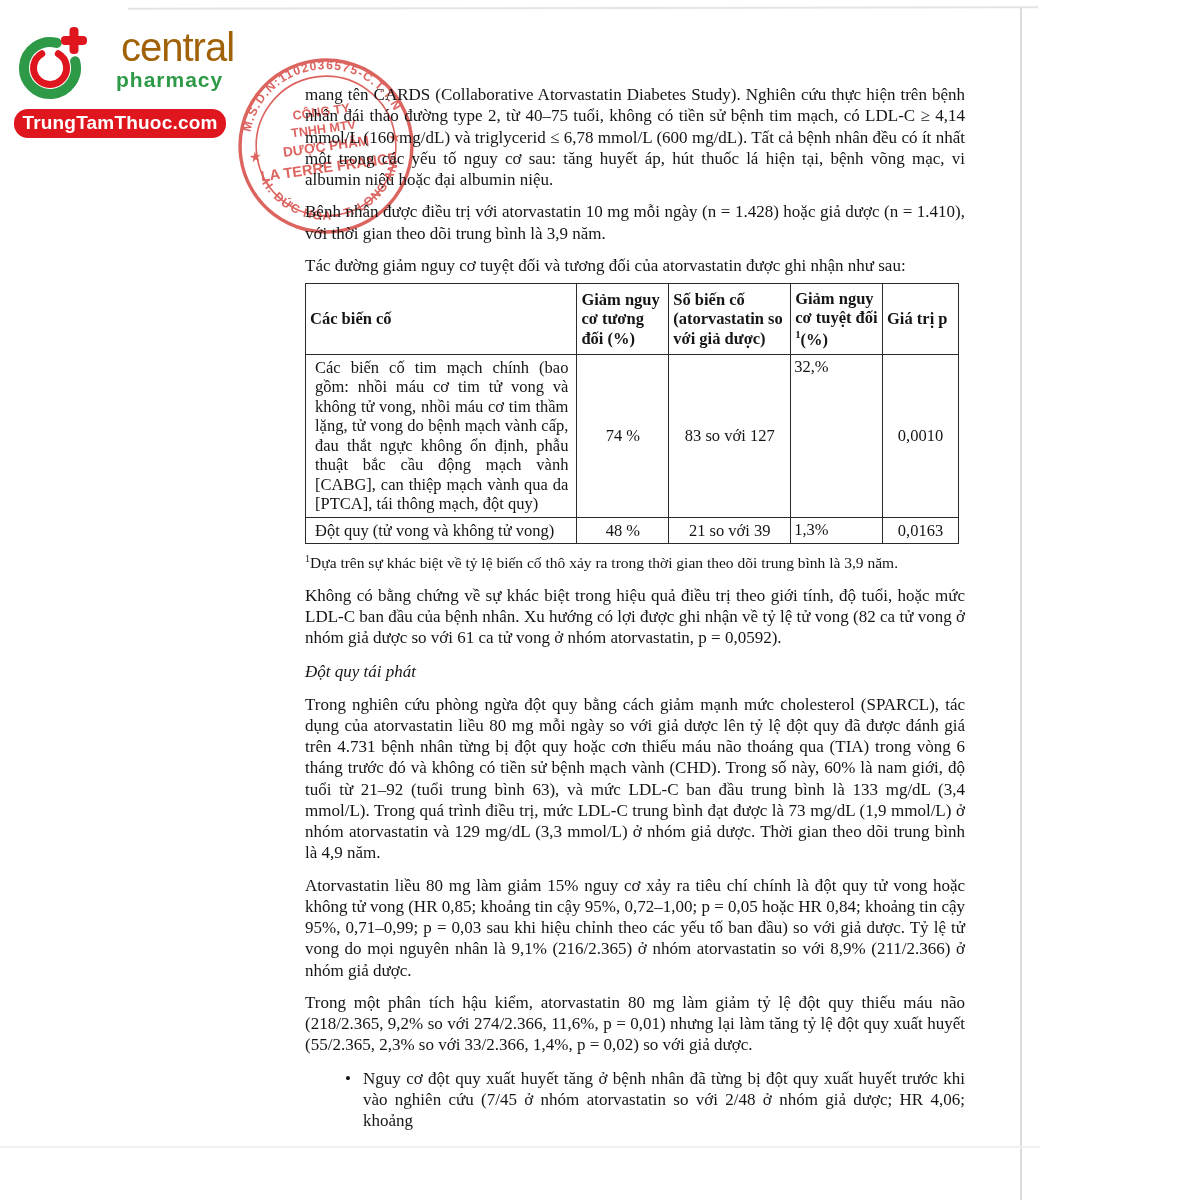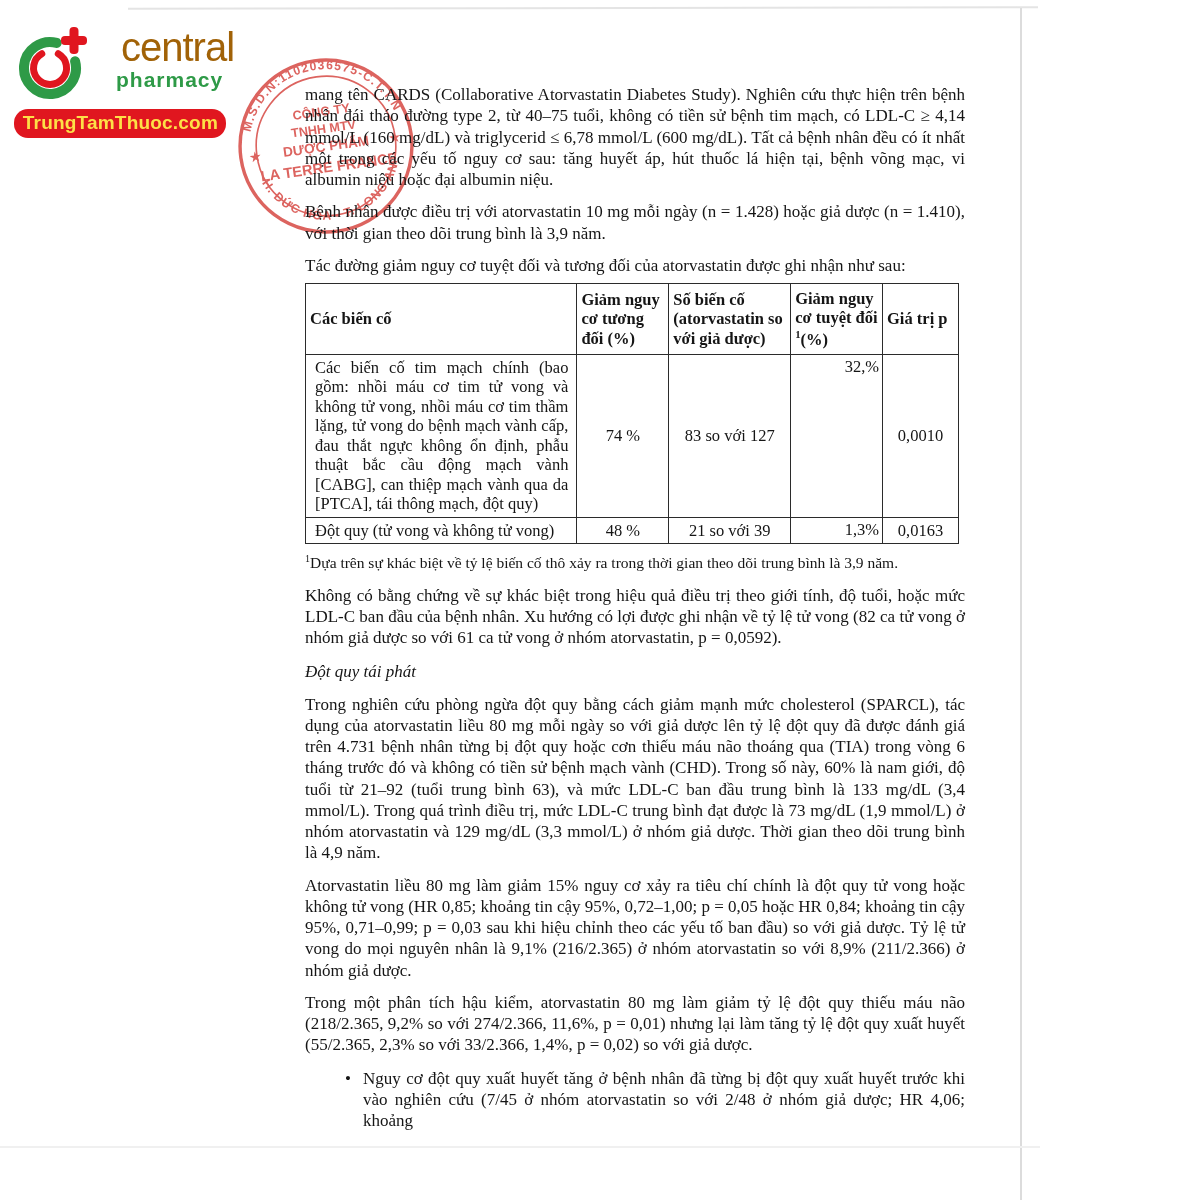--- a/index.html
+++ b/index.html
@@ -12,22 +12,22 @@
   .edge-right{position:absolute;left:1020px;top:8px;width:2px;height:1192px;background:#dcdcdc;}
   .edge-mid{position:absolute;left:0px;top:1146px;width:1040px;height:1.5px;background:#f0f0f0;}
 
   
   .logo{position:absolute;left:14px;top:26px;width:230px;}
   .logo-row{display:flex;align-items:flex-start;}
   .logo-text{margin-left:6px;font-family:"Liberation Sans", sans-serif;}
   .logo-central{font-size:40px;font-weight:normal;color:#a16207;line-height:1.05;letter-spacing:-1px;margin-left:21px;}
   .logo-pharmacy{font-size:21px;font-weight:bold;color:#2e9a47;letter-spacing:1px;margin-left:16px;margin-top:0px;}
   .logo-pill{
-    margin-top:9px;background:#e0161f;border-radius:14px;width:196px;text-align:right;
-    padding:3px 8px 4px 8px;color:#fde047;font-family:"Liberation Sans", sans-serif;
+    margin-top:9px;background:#e0161f;border-radius:14px;width:196px;text-align:center;
+    padding:3px 8px 4px 8px;color:#ffffff;font-family:"Liberation Sans", sans-serif;
     font-weight:bold;font-size:19px;letter-spacing:0.2px;
   }
 
   
   .stamp{
     position:absolute;left:235px;top:53px;width:182px;height:186px;
     transform:rotate(-8deg);opacity:0.82;mix-blend-mode:multiply;pointer-events:none;
   }
   .stamp text{fill:#d5413c;font-family:"Liberation Sans", sans-serif;font-weight:bold;}
 
@@ -43,21 +43,21 @@
   table.events{
     border-collapse:collapse;width:654px;margin:2px 0 9px 0;
     font-size:16.5px;line-height:1.18;
   }
   table.events th, table.events td{border:1.6px solid #2b2b2b;}
   table.events th{
     font-weight:bold;text-align:left;vertical-align:middle;padding:5px 4px;
   }
   td.c-event{text-align:justify;vertical-align:top;padding:3px 8px 3px 9px;}
   td.c-mid{text-align:center;vertical-align:middle;padding:2px 3px;}
-  td.c-arr{text-align:right;vertical-align:top;padding:2px 3px;}
+  td.c-arr{text-align:left;vertical-align:top;padding:2px 3px;}
   .footnote{font-size:15.5px;margin-bottom:12px !important;}
   sup{font-size:0.65em;}
 
   .bullet-row{display:flex;margin:12px 0 0 28px;}
   .bullet-marker{width:30px;flex:0 0 30px;text-align:center;font-size:17px;}
   .bullet-row p{flex:1;margin:0;}
 </style>
 </head>
 <body>
 

